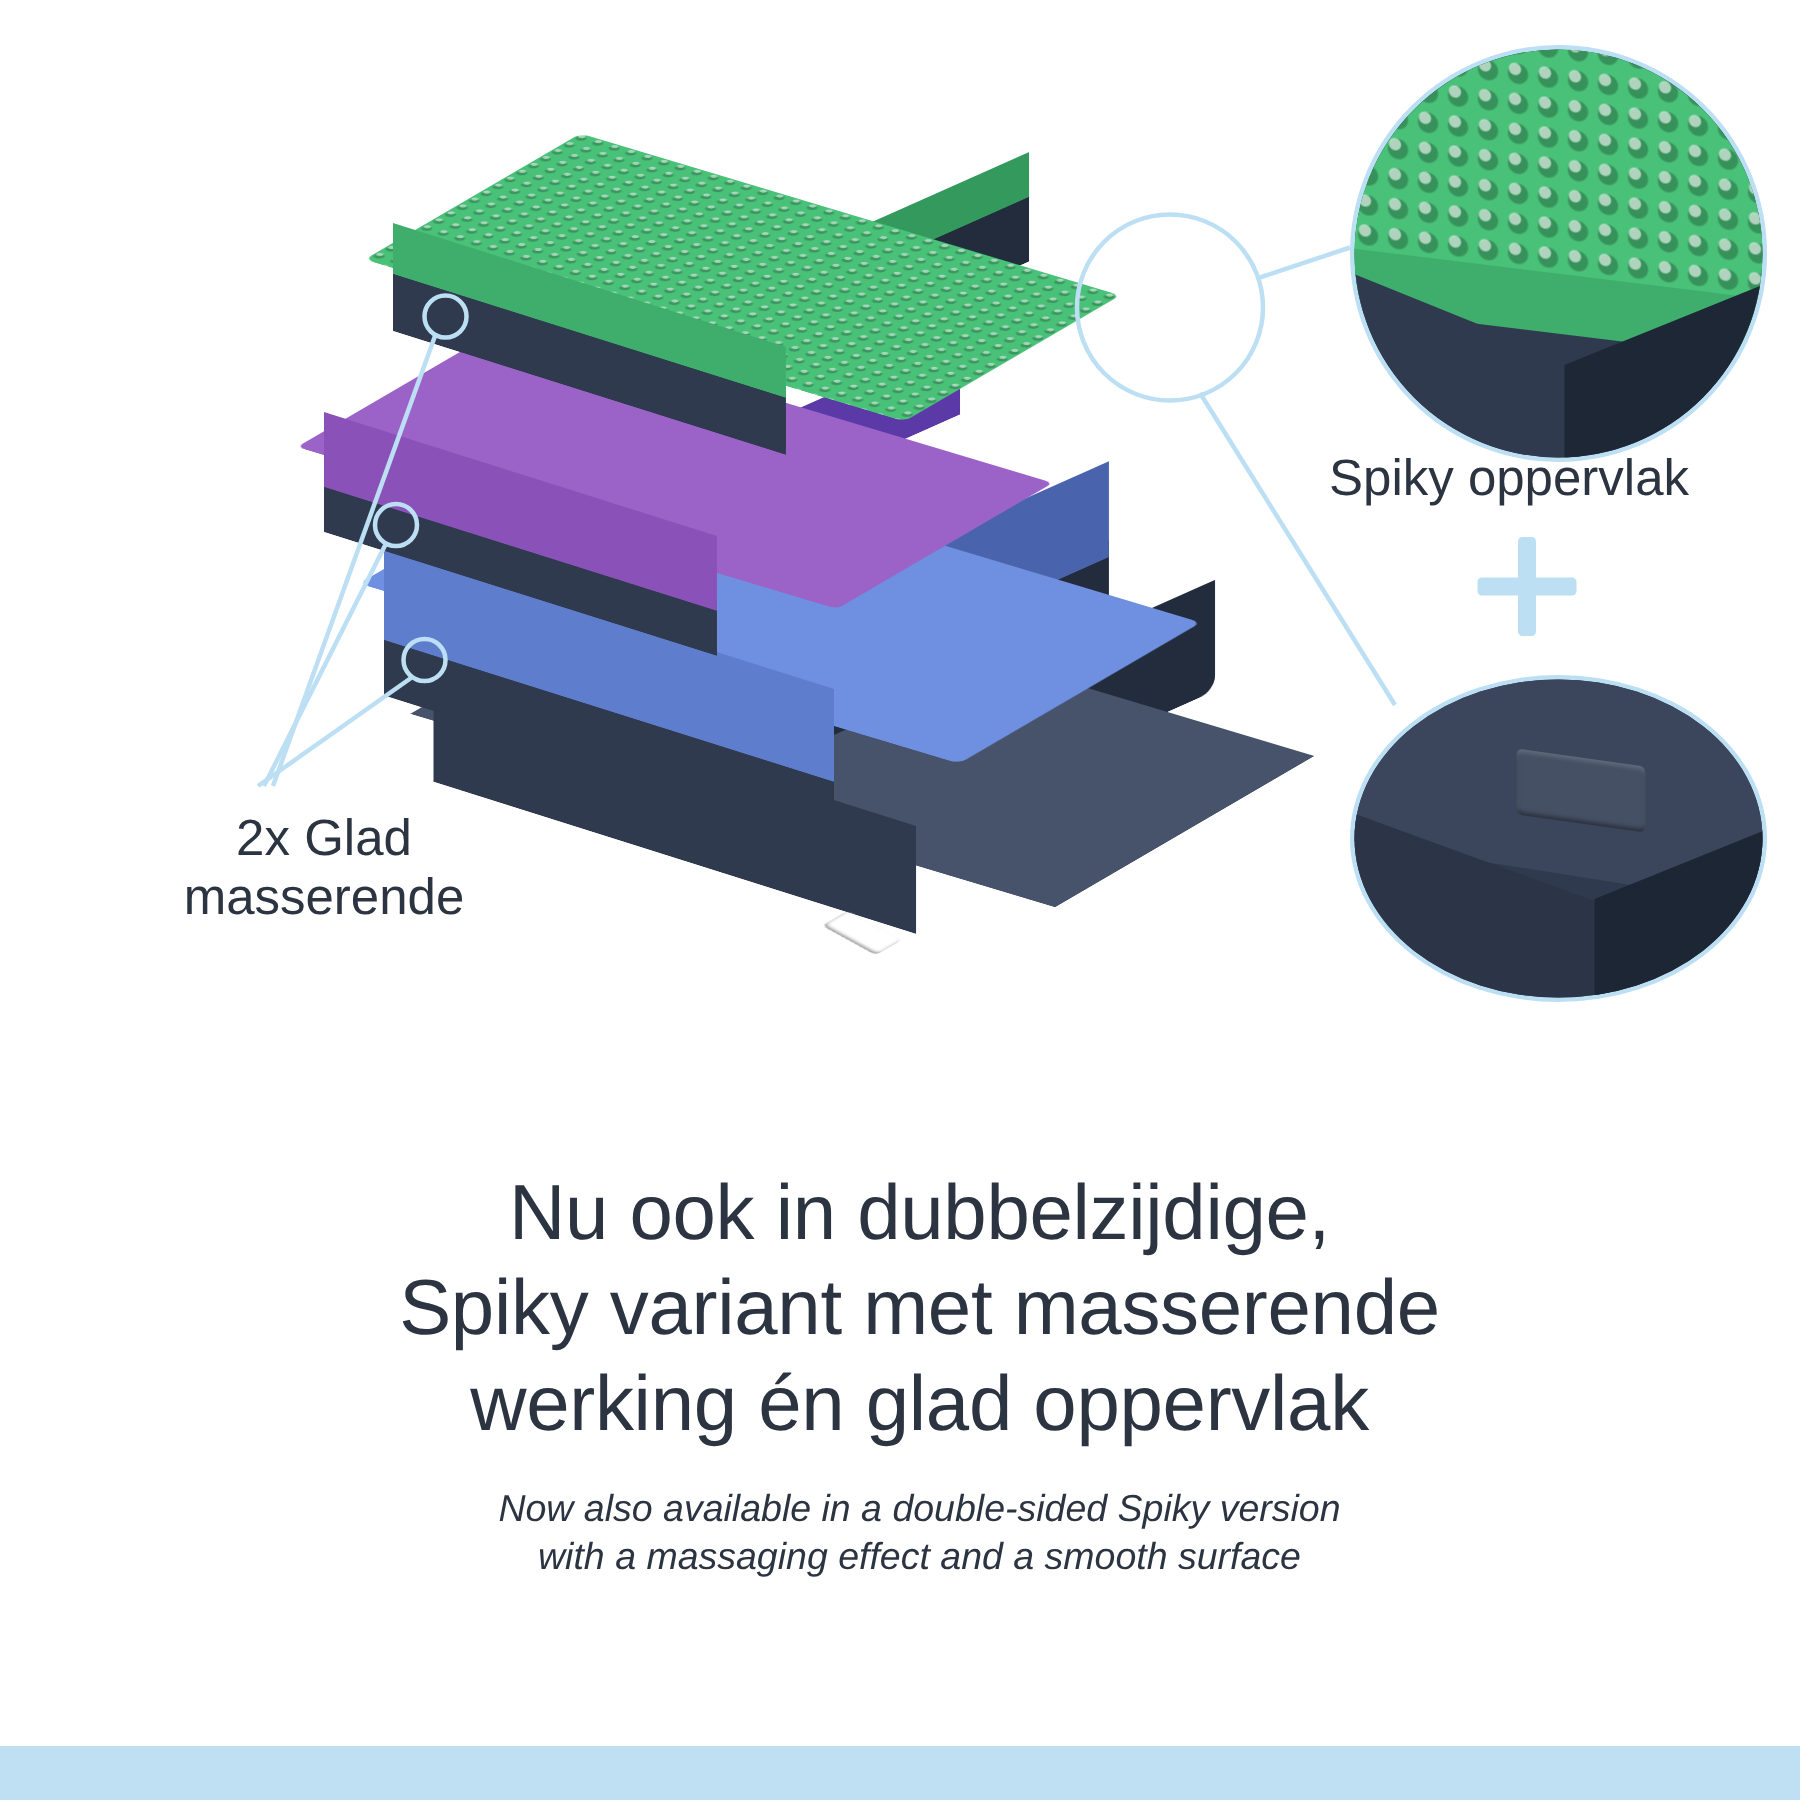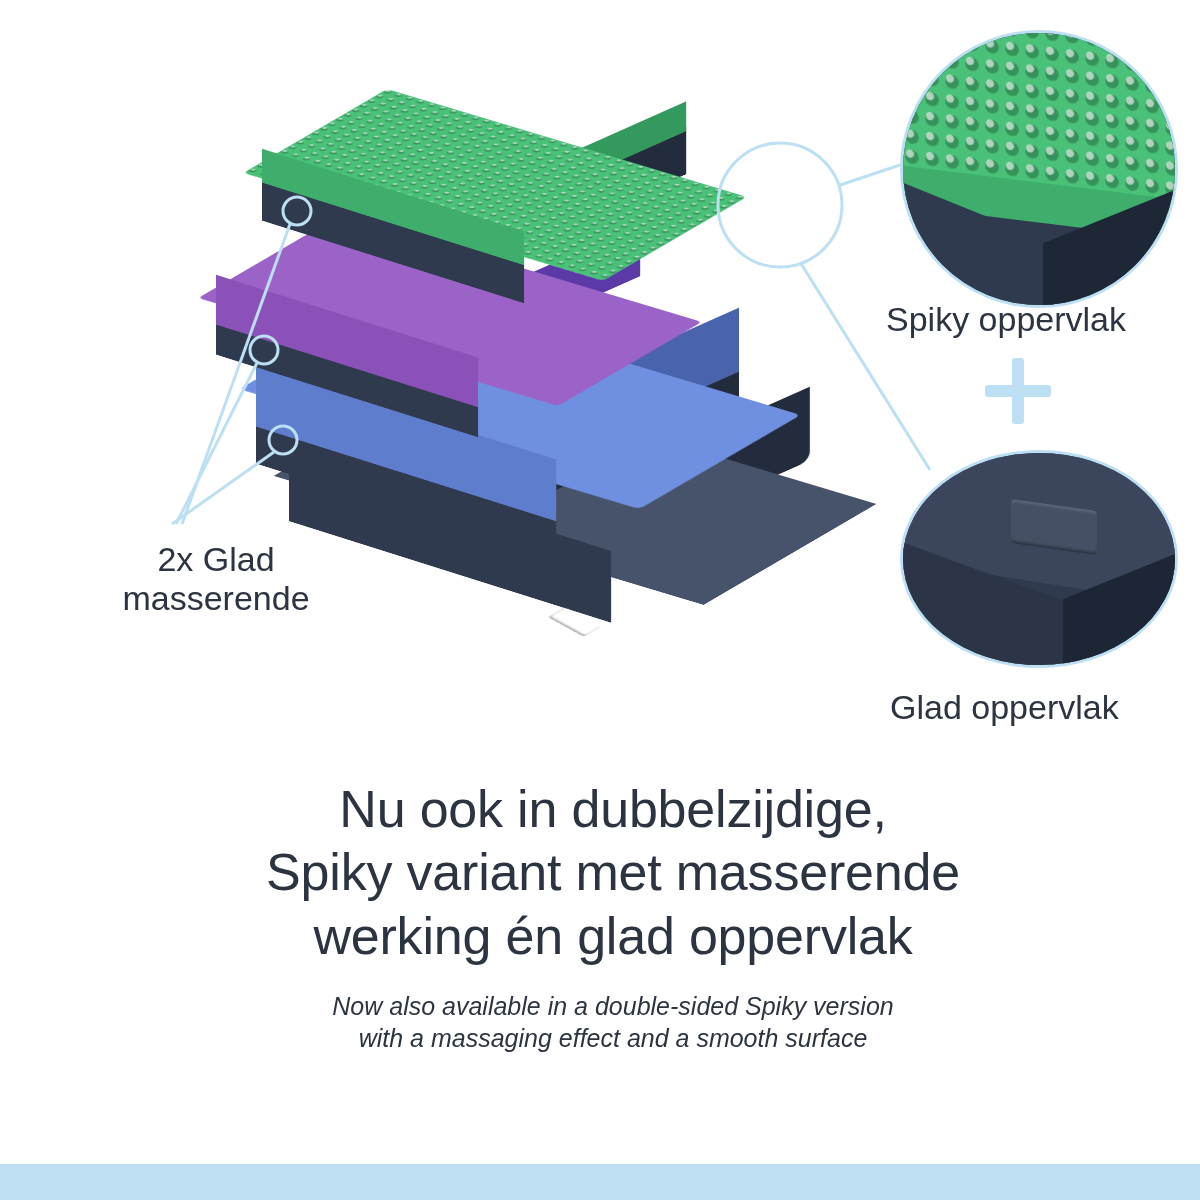--- a/index.html
+++ b/index.html
@@ -389,21 +389,20 @@
       <line x1="290" y1="224" x2="182" y2="524"></line>
       <line x1="257" y1="363" x2="176" y2="524"></line>
       <line x1="274" y1="452" x2="172" y2="524"></line>
     </g>
   </svg>
 
   <div class="plus"></div>
 
   <div class="callout callout-spiky">Spiky oppervlak</div>
 
-  <div class="callout callout-glad">Glad oppervlak</div>
 
   <div class="callout callout-smooth">2x Glad
 masserende</div>
 
   <div class="text-block">
     <div class="headline">Nu ook in dubbelzijdige,
 Spiky variant met masserende
 werking én glad oppervlak</div>
     <div class="subhead">Now also available in a double-sided Spiky version
 with a massaging effect and a smooth surface</div>

